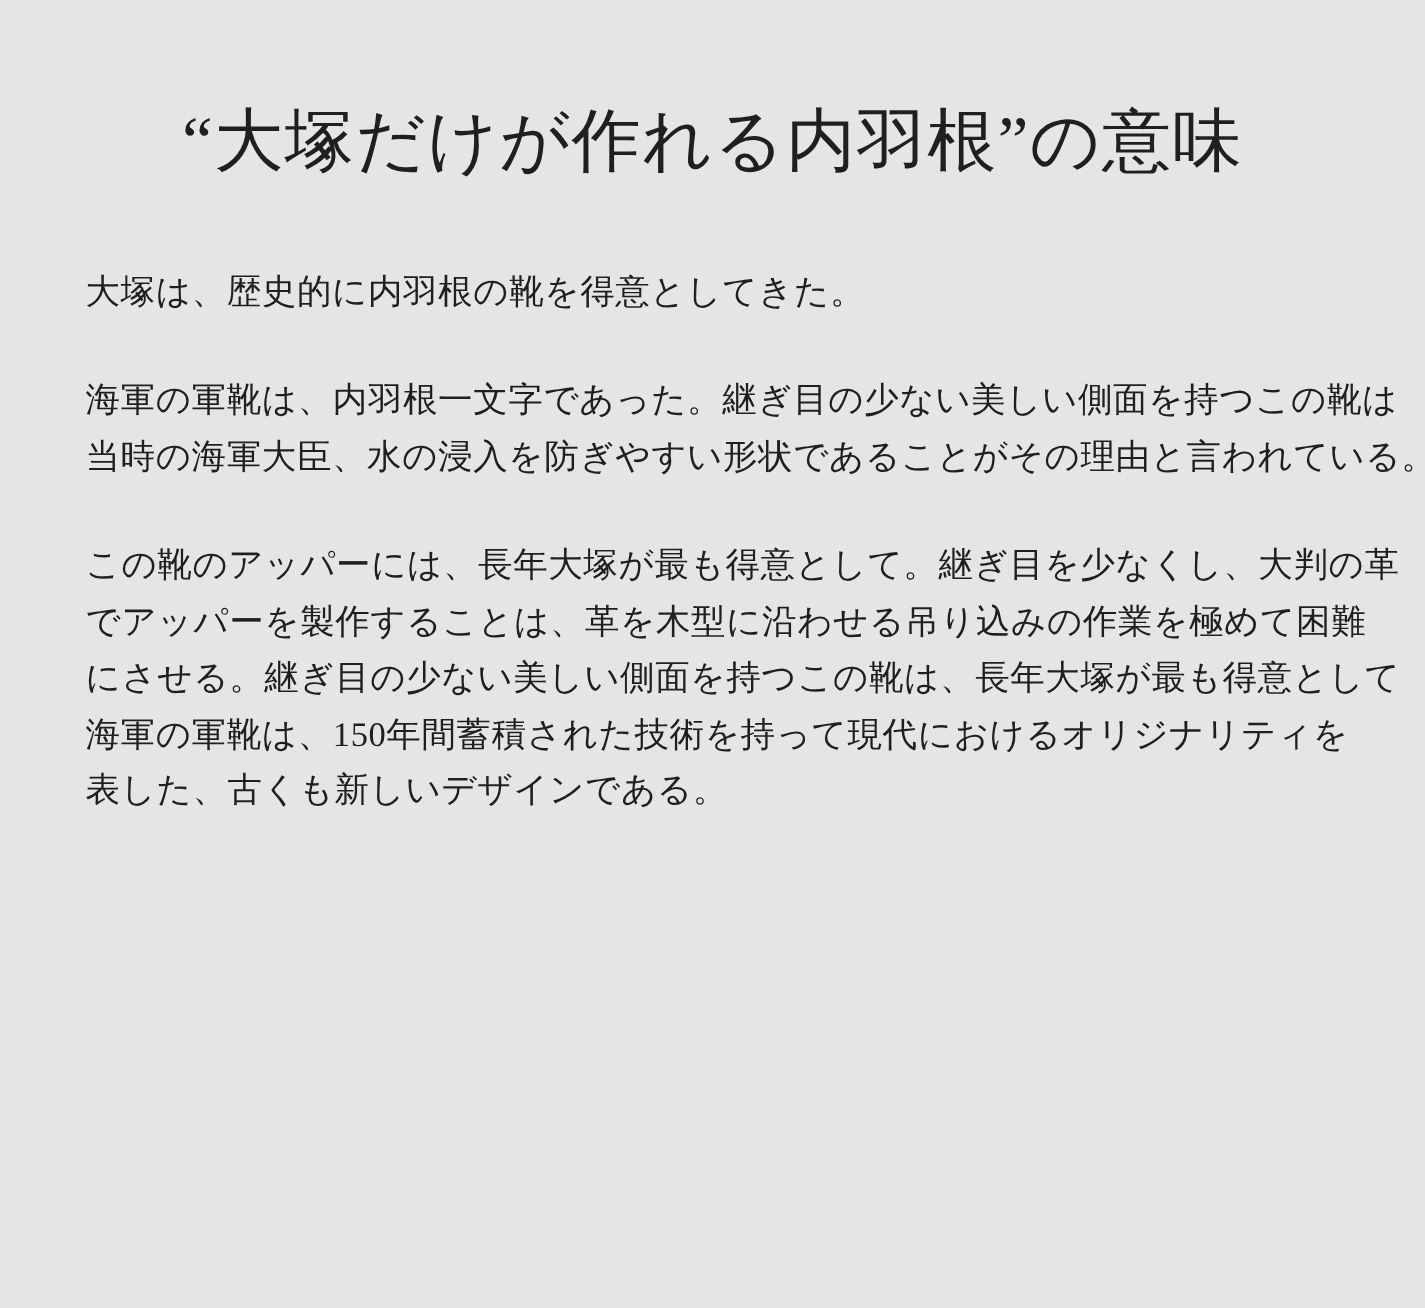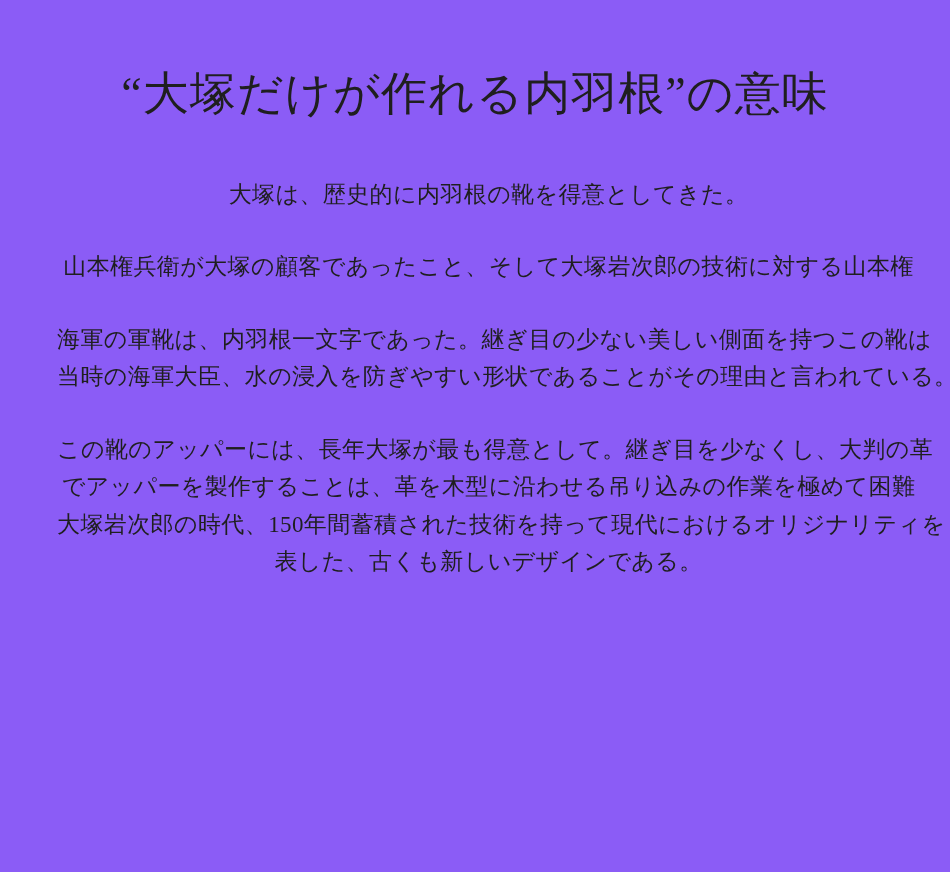--- a/index.html
+++ b/index.html
@@ -4,42 +4,41 @@
 <style>
   html, body {
     margin: 0;
     padding: 0;
     background: #ffffff;
   }
   .page {
     position: relative;
     width: 950px;
     height: 872px;
-    background: #8b5cf6;
+    background: #e5e5e5;
     overflow: hidden;
     font-family: "Liberation Serif", "DejaVu Serif", serif;
     color: #1f1f1f;
   }
   .page-title {
     margin: 0;
     padding-top: 64px;
     text-align: center;
     font-size: 46px;
     font-weight: 400;
     line-height: 1.3;
     letter-spacing: 1px;
     color: #1f1f1f;
     white-space: nowrap;
   }
   .content {
     padding: 52px 30px 0 57px;
   }
   .paragraph {
     margin: 0 0 35px 0;
-    text-align: center;
   }
   .paragraph-line {
     font-size: 23px;
     line-height: 37.5px;
     letter-spacing: 0.4px;
     white-space: nowrap;
     color: #1f1f1f;
   }
 </style>
 </head>
@@ -49,30 +48,30 @@
 
   <h1 class="page-title">“大塚だけが作れる内羽根”の意味</h1>
 
   <div class="content">
 
     <div class="paragraph">
       <div class="paragraph-line">大塚は、歴史的に内羽根の靴を得意としてきた。</div>
     </div>
 
     <div class="paragraph">
-      <div class="paragraph-line">山本権兵衛が大塚の顧客であったこと、そして大塚岩次郎の技術に対する山本権</div>
     </div>
 
     <div class="paragraph">
       <div class="paragraph-line">海軍の軍靴は、内羽根一文字であった。継ぎ目の少ない美しい側面を持つこの靴は</div>
       <div class="paragraph-line">当時の海軍大臣、水の浸入を防ぎやすい形状であることがその理由と言われている。</div>
     </div>
 
 
     <div class="paragraph">
       <div class="paragraph-line">この靴のアッパーには、長年大塚が最も得意として。継ぎ目を少なくし、大判の革</div>
       <div class="paragraph-line">でアッパーを製作することは、革を木型に沿わせる吊り込みの作業を極めて困難</div>
-      <div class="paragraph-line">大塚岩次郎の時代、150年間蓄積された技術を持って現代におけるオリジナリティを</div>
+      <div class="paragraph-line">にさせる。継ぎ目の少ない美しい側面を持つこの靴は、長年大塚が最も得意として</div>
+      <div class="paragraph-line">海軍の軍靴は、150年間蓄積された技術を持って現代におけるオリジナリティを</div>
       <div class="paragraph-line">表した、古くも新しいデザインである。</div>
     </div>
 
   </div>
 </div>
 
 </body></html>

